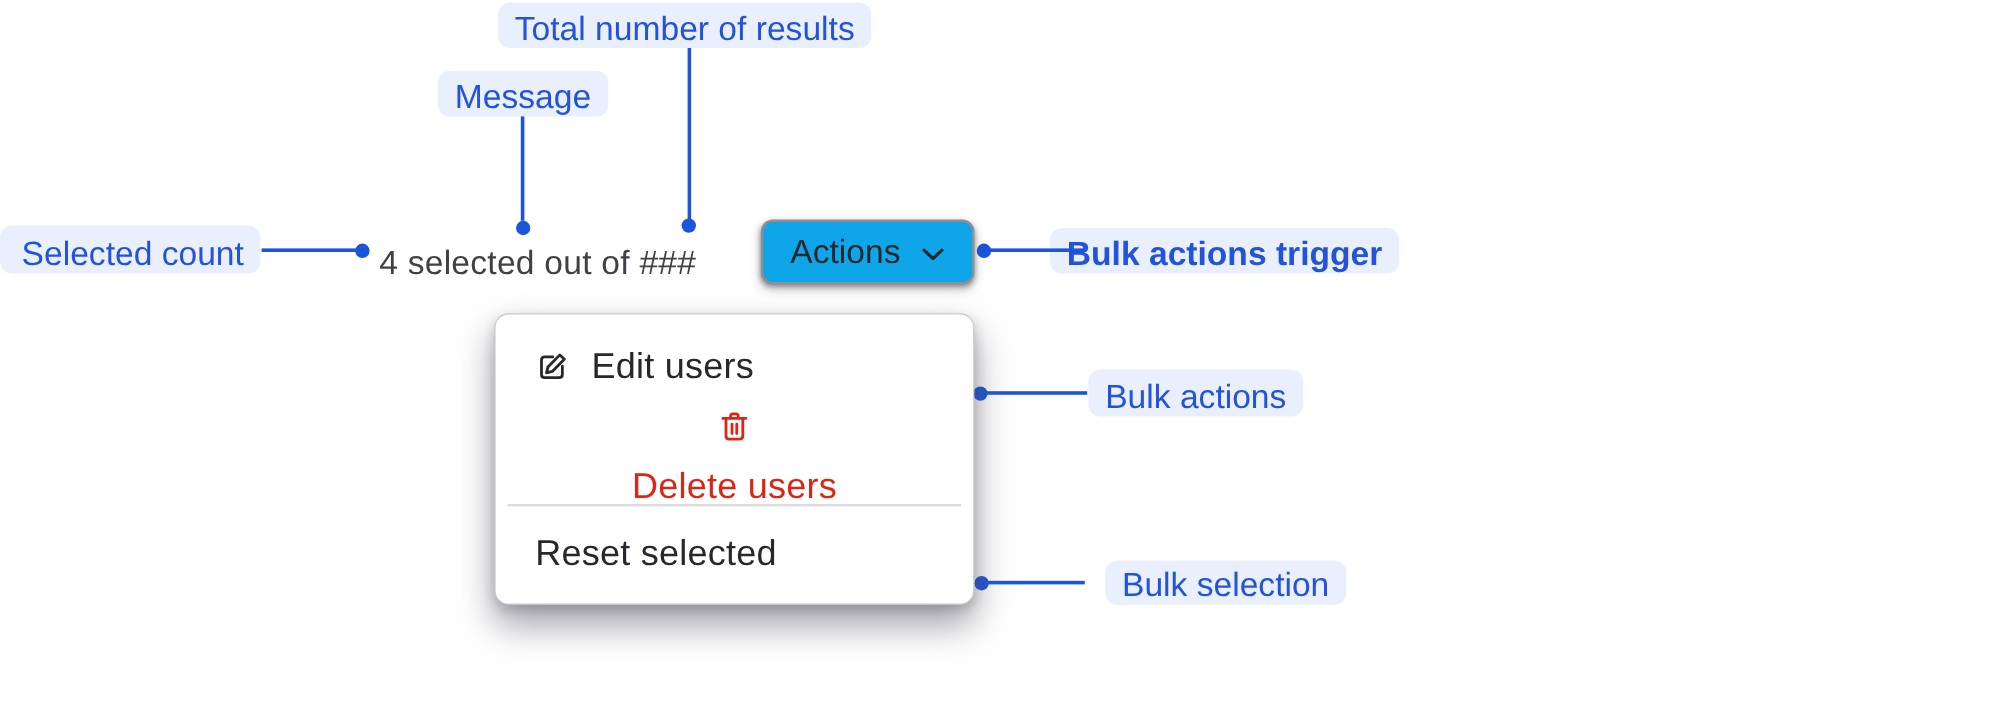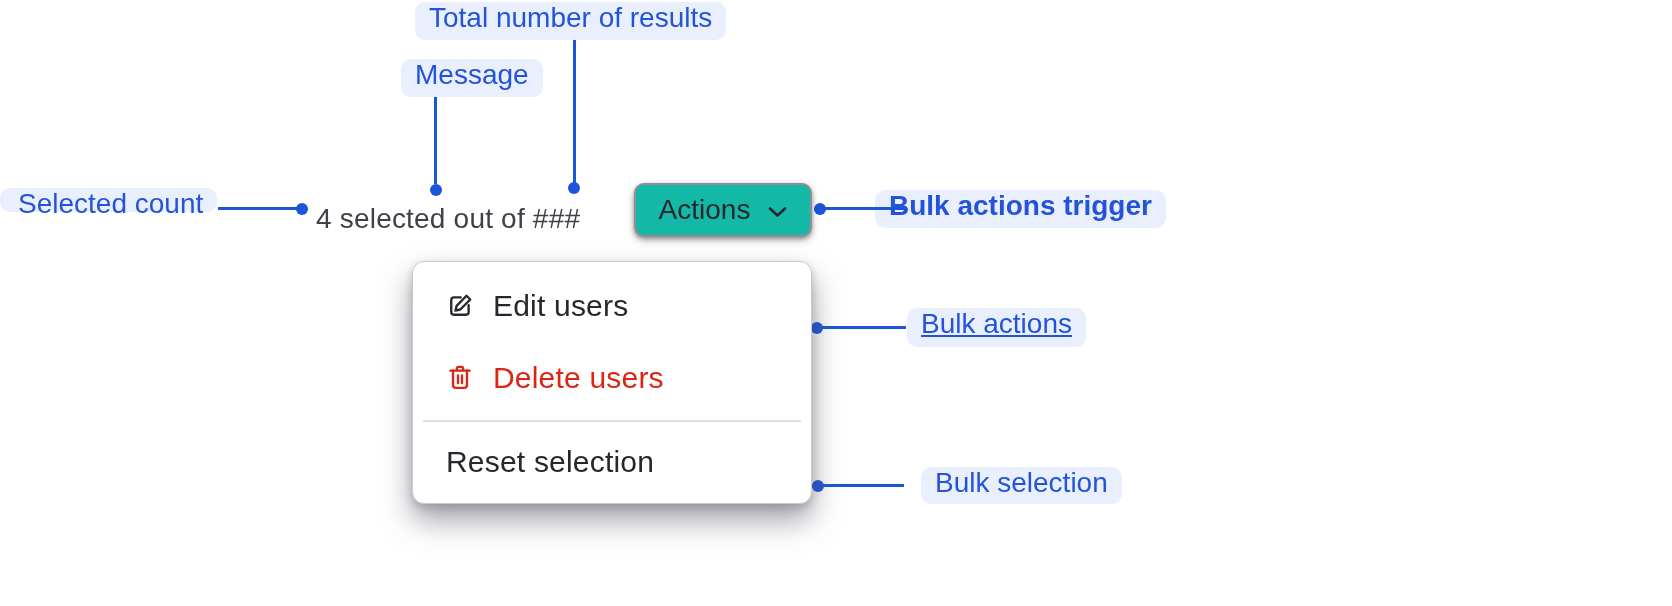--- a/index.html
+++ b/index.html
@@ -8,32 +8,32 @@
   body {
     font-family: "Liberation Sans", "DejaVu Sans", sans-serif;
     width: 1672px; height: 606px; position: relative; overflow: hidden;
     color: var(--menu-text, #28272d);
   }
   .stage { position: absolute; inset: 0; width: 1672px; height: 606px; }
 
   
   .pill {
     position: absolute;
-    display: flex; align-items: flex-start;
+    display: flex; align-items: flex-end;
     background: var(--annotation-pill-bg, #e9effc);
     color: var(--annotation-blue, #2353d9);
     font-size: 28px; font-weight: 500;
     padding: 0 14px; border-radius: 10px;
     white-space: nowrap;
   }
   #pill-total            { left: 415px; top: 2px;   height: 38px; }
-  #pill-message          { left: 365px; top: 59px;  height: 38px; margin-left: 36px; }
-  #pill-selected-count   { left: 0px;   top: 188px; height: 24px; padding-left: 18px; }
+  #pill-message          { left: 365px; top: 59px;  height: 38px; }
+  #pill-selected-count   { left: 0px;   top: 188px; height: 40px; padding-left: 18px; }
   #pill-trigger          { left: 875px; top: 190px; height: 38px; font-weight: bold; }
-  #pill-bulk-actions     { left: 907px; top: 308px; height: 39px; text-decoration: underline; }
+  #pill-bulk-actions     { left: 907px; top: 308px; height: 39px; }
   #pill-bulk-selection   { left: 905px; top: 467px; height: 37px; margin-left: 16px; }
 
   
   .line-v, .line-h { position: absolute; background: var(--connector-blue, #1d55da); }
   .line-v { width: 3px; }
   .line-h { height: 3px; }
   .dot {
     position: absolute; width: 12px; height: 12px; border-radius: 50%;
     background: var(--connector-blue, #1d55da);
   }
@@ -51,21 +51,21 @@
   #line-selection  { left: 822px; top: 484px; width: 82px; }
 
   
   #selection-message {
     position: absolute; left: 316px; top: 203px;
     font-size: 28px; line-height: 32px; letter-spacing: 0.2px;
     color: var(--message-text, #413f48); white-space: nowrap;
   }
   #actions-button {
     position: absolute; left: 634px; top: 183px; width: 178px; height: 54px;
-    background: #14b8a6;
+    background: #0ea5e9;
     border: 2px solid var(--button-border, #8f8e96);
     border-radius: 10px;
     display: flex; align-items: center; justify-content: center; gap: 18px;
     font-size: 28px; color: var(--menu-text, #28272d);
     box-shadow: 0 2px 4px rgba(31,30,36,.38), 0 4px 9px rgba(31,30,36,.22);
     cursor: pointer;
   }
   #actions-button .chevron { display: flex; margin-top: 3px; }
 
   
@@ -75,21 +75,21 @@
     border: 1px solid #c9c9ce; border-radius: 12px;
     padding: 8px 0 5px;
     box-shadow: 0 16px 30px rgba(84,84,98,.55), 0 4px 10px rgba(0,0,0,.18);
     margin-top: 14px;
   }
   .menu-item {
     height: 72px; display: flex; align-items: center; gap: 19px;
     padding: 0 33px; font-size: 30px; letter-spacing: 0.2px;
     color: var(--menu-text, #28272d); white-space: nowrap; cursor: pointer;
   }
-  .menu-item.danger { color: var(--danger-red, #dd2516); }
+  .menu-item.danger { color: var(--danger-red, #dd2516); flex-direction: column; }
   .menu-divider {
     border: none; border-top: 2px solid var(--divider, #dcdcde);
     margin: 6px 10px 4px;
   }
   .item-icon { width: 28px; height: 28px; display: flex; flex: none; }
   .item-icon svg { width: 28px; height: 28px; }
 </style>
 </head>
 <body>
 
@@ -159,17 +159,17 @@
           <path d="M10.3 9.8v6.7M13.7 9.8v6.7"></path>
         </svg>
       </span>
       <span>Delete users</span>
     </div>
 
     <hr class="menu-divider">
 
 
     <div class="menu-item">
-      <span>Reset selection</span>
+      <span>Reset selected</span>
     </div>
 
   </div>
 </div>
 
 </body></html>

